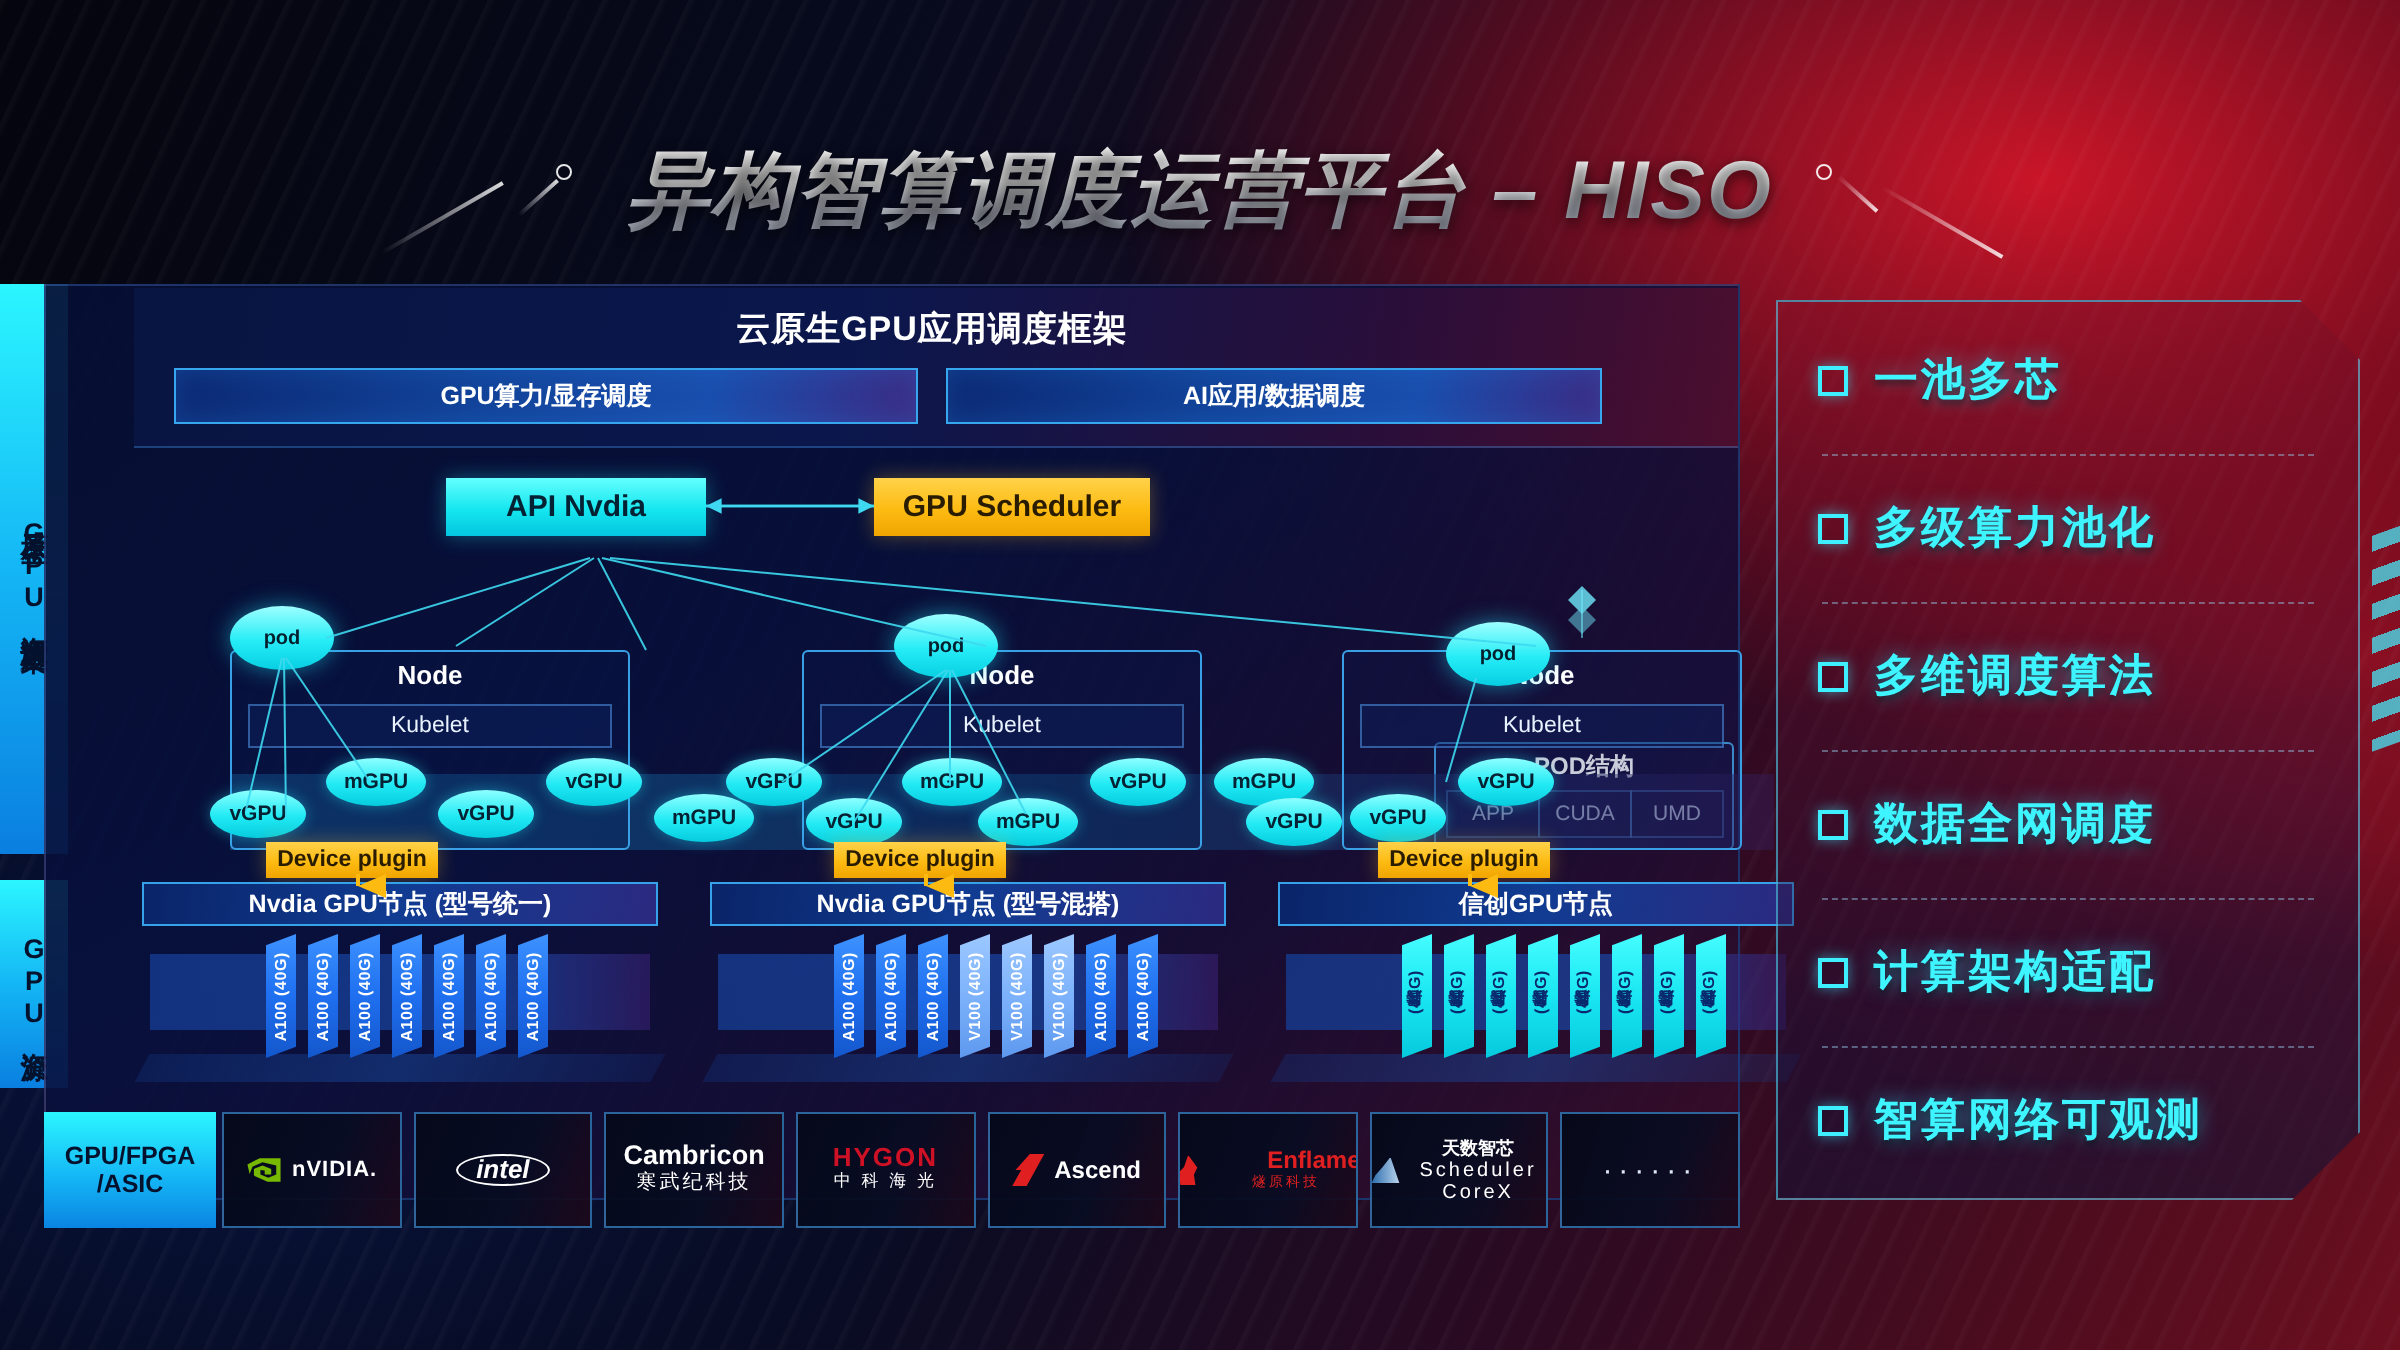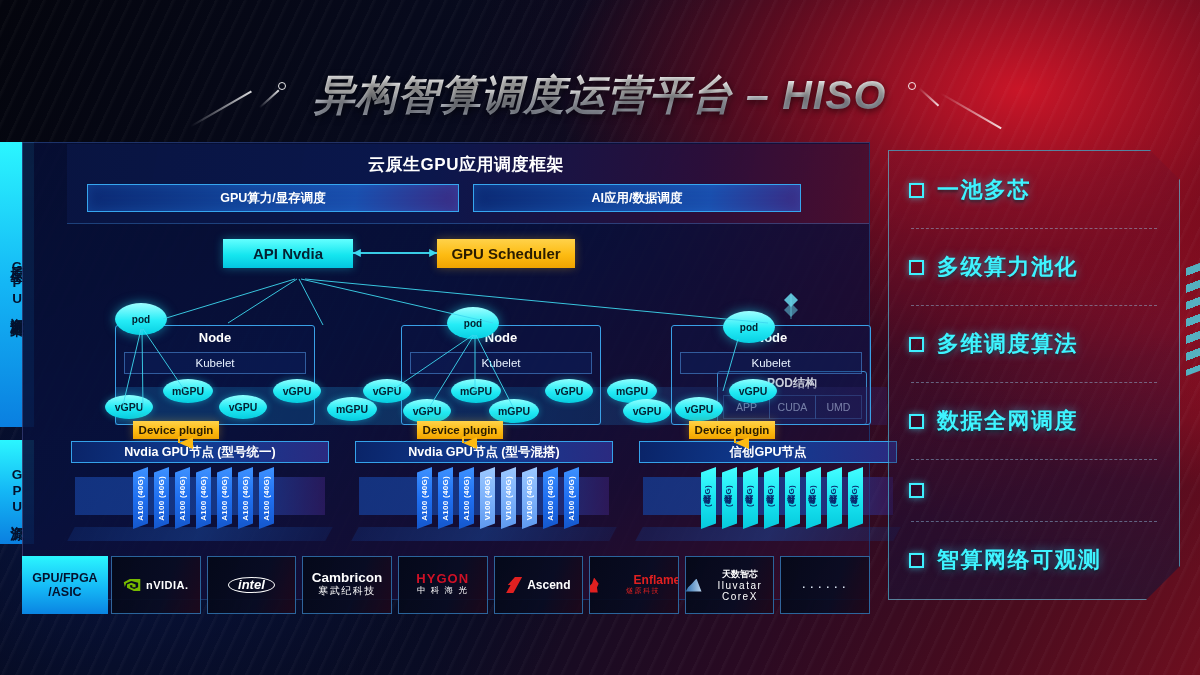--- a/index.html
+++ b/index.html
@@ -481,21 +481,21 @@
               <div class="v-name" style="color: rgb(224, 32, 32); padding-left: 28px;">Enflame</div>
               <div class="v-sub" style="color: rgb(224, 32, 32); font-size: 7px;">燧原科技</div>
             </div>
           </div>
         </div>
         <div class="vendor-cell">
           <div style="display: flex; align-items: center; gap: 5px;">
             <div style="width: 20px; height: 13px; background: linear-gradient(90deg, rgb(47, 111, 174), rgb(188, 214, 239)); clip-path: polygon(68% 0px, 100% 100%, 0px 100%, 14% 70%, 40% 38%);"></div>
             <div>
               <div class="v-name" style="font-size: 9px;">天数智芯</div>
-              <div class="v-sub">Iluvatar CoreX</div>
+              <div class="v-sub">Scheduler CoreX</div>
             </div>
           </div>
         </div>
         <div class="vendor-cell">
           <div class="v-dots">······</div>
         </div>
       </div>
   </div>
 
   <div class="right-panel">
@@ -514,20 +514,21 @@
       <div class="rp-label">多维调度算法</div>
     </div>
     <div class="rp-div"></div>
     <div class="rp-item">
       <div class="rp-bullet"></div>
       <div class="rp-label">数据全网调度</div>
     </div>
     <div class="rp-div"></div>
     <div class="rp-item">
       <div class="rp-bullet"></div>
+      <div class="rp-label">计算架构适配</div>
     </div>
     <div class="rp-div"></div>
     <div class="rp-item">
       <div class="rp-bullet"></div>
       <div class="rp-label">智算网络可观测</div>
     </div>
   </div>
   <div class="rp-accent"></div>
 
 </div>

